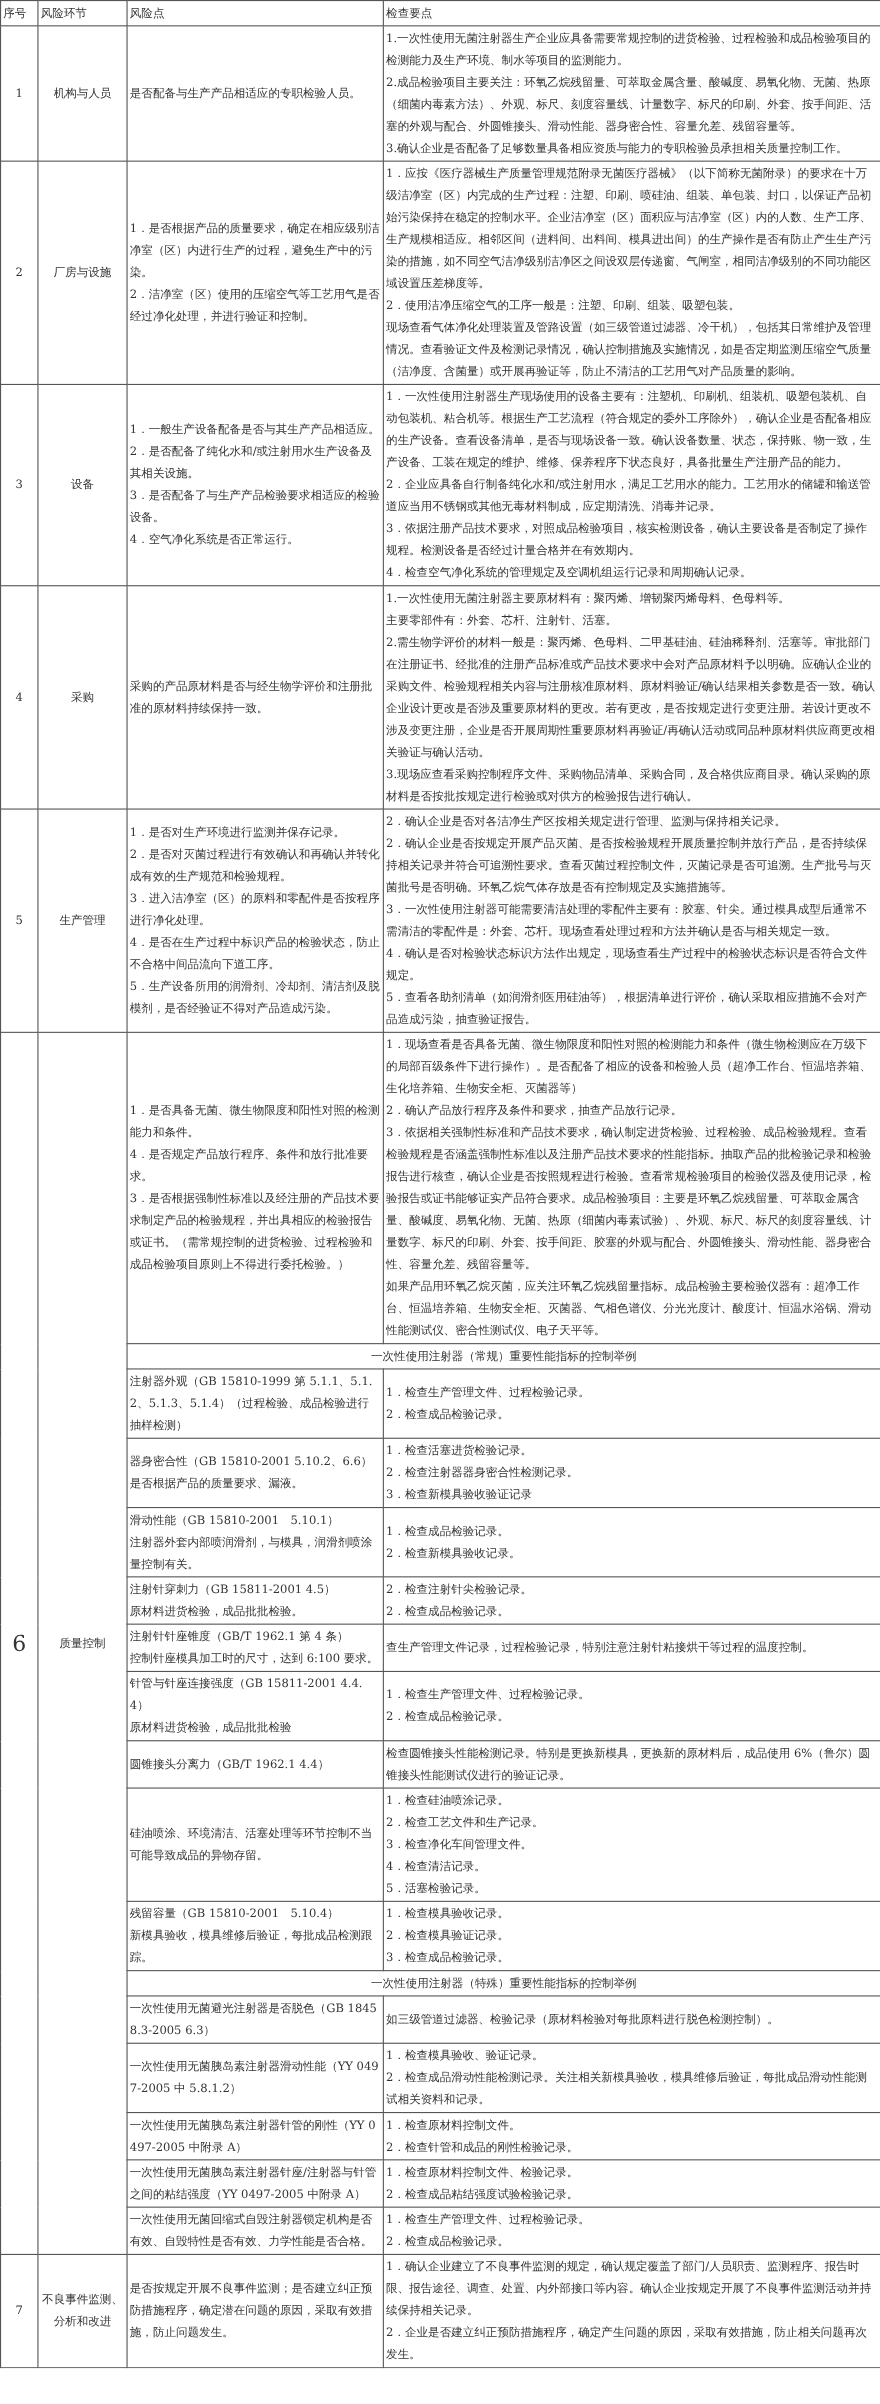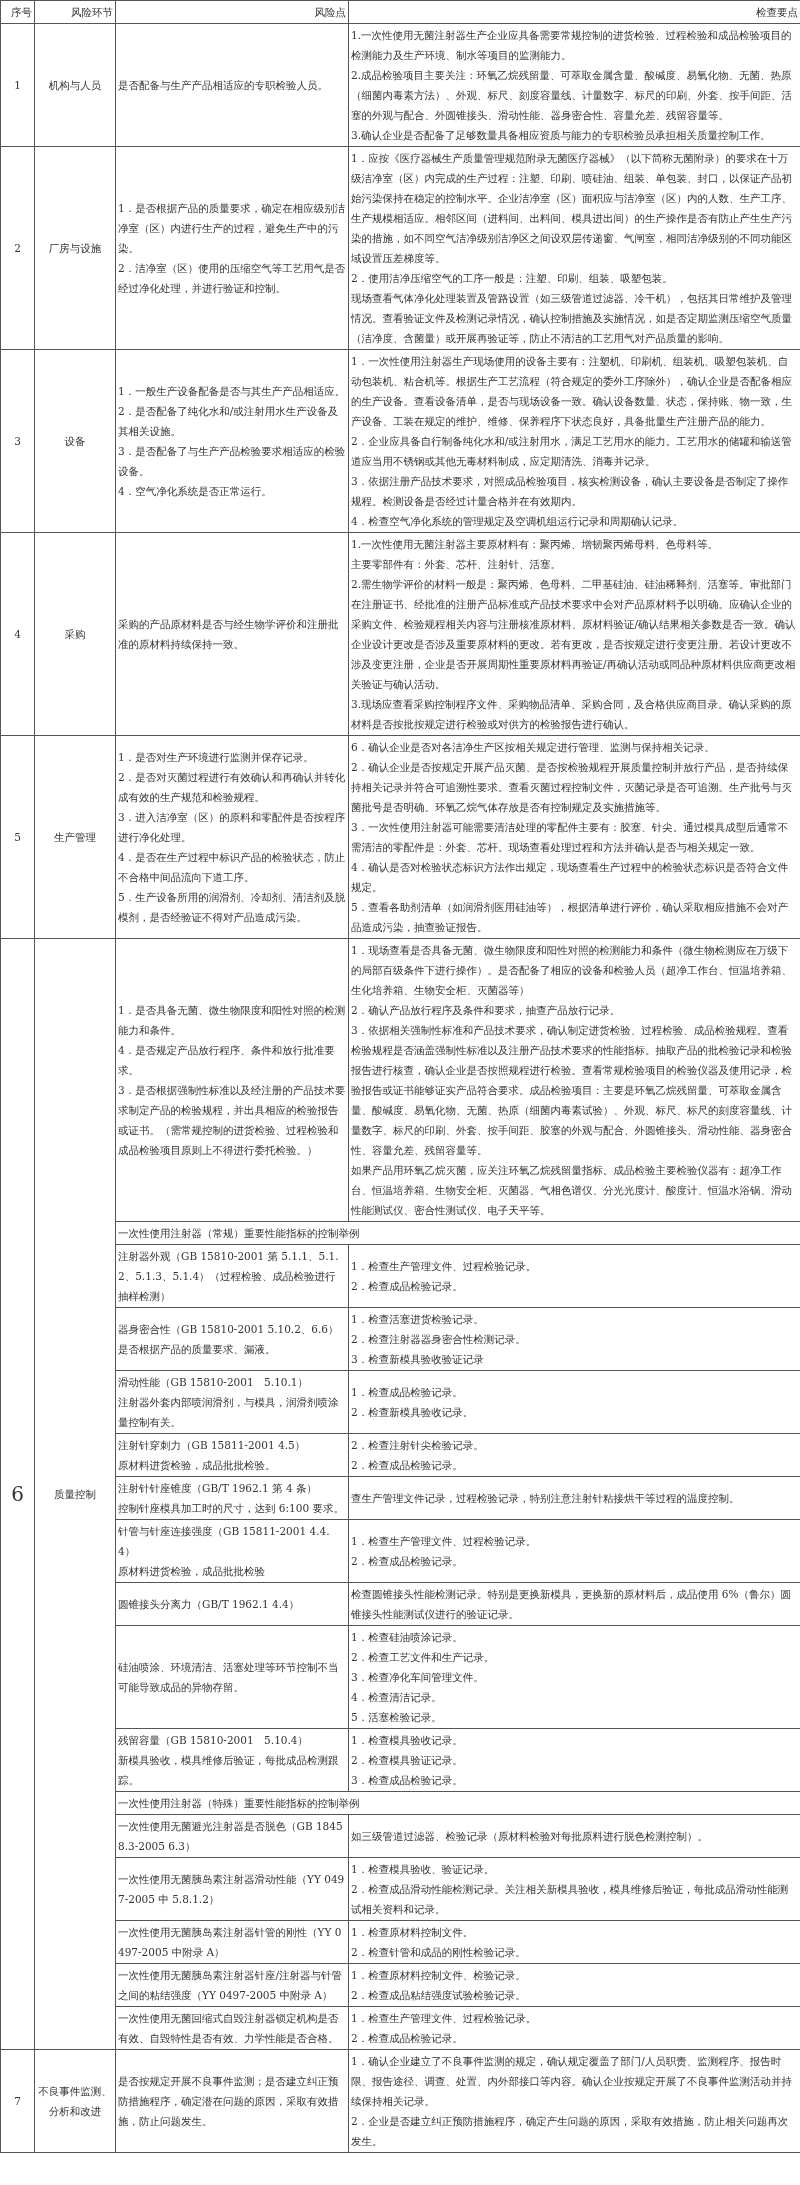--- a/index.html
+++ b/index.html
@@ -10,29 +10,29 @@
       table-layout: fixed;
       font-size: 10.5px;
       line-height: 20px;
     }
     table.main td, table.main th {
       border: 1px solid #555;
       vertical-align: middle;
       padding: 1px 2px;
       word-break: break-all;
     }
-    table.main th { font-weight: normal; height: 20px; text-align: right; }
+    table.main th { font-weight: normal; height: 20px; text-align: left; }
     col.c-no { width: 34px; }
     col.c-link { width: 81px; }
     col.c-risk { width: 233px; }
     col.c-check { width: 452px; }
     .center { text-align: center; }
     .no6 { font-size: 20px; }
     .line { display: block; }
-    .sub-title td { line-height: 20px; }
+    .sub-title td { line-height: 20px; text-align: center; }
     .dashed-top td { border-top: 1px dashed #888; }
   </style>
 </head>
 <body>
 
 <table class="main">
   <colgroup>
     <col class="c-no">
       <col class="c-link">
       <col class="c-risk">
@@ -105,21 +105,21 @@
         <td class="center">5</td>
         <td class="center">生产管理</td>
         <td>
           <span class="line">1．是否对生产环境进行监测并保存记录。</span>
           <span class="line">2．是否对灭菌过程进行有效确认和再确认并转化成有效的生产规范和检验规程。</span>
           <span class="line">3．进入洁净室（区）的原料和零配件是否按程序进行净化处理。</span>
           <span class="line">4．是否在生产过程中标识产品的检验状态，防止不合格中间品流向下道工序。</span>
           <span class="line">5．生产设备所用的润滑剂、冷却剂、清洁剂及脱模剂，是否经验证不得对产品造成污染。</span>
         </td>
         <td>
-          <span class="line">6．确认企业是否对各洁净生产区按相关规定进行管理、监测与保持相关记录。</span>
+          <span class="line">2．确认企业是否对各洁净生产区按相关规定进行管理、监测与保持相关记录。</span>
           <span class="line">2．确认企业是否按规定开展产品灭菌、是否按检验规程开展质量控制并放行产品，是否持续保持相关记录并符合可追溯性要求。查看灭菌过程控制文件，灭菌记录是否可追溯。生产批号与灭菌批号是否明确。环氧乙烷气体存放是否有控制规定及实施措施等。</span>
           <span class="line">3．一次性使用注射器可能需要清洁处理的零配件主要有：胶塞、针尖。通过模具成型后通常不需清洁的零配件是：外套、芯杆。现场查看处理过程和方法并确认是否与相关规定一致。</span>
           <span class="line">4．确认是否对检验状态标识方法作出规定，现场查看生产过程中的检验状态标识是否符合文件规定。</span>
           <span class="line">5．查看各助剂清单（如润滑剂医用硅油等），根据清单进行评价，确认采取相应措施不会对产品造成污染，抽查验证报告。</span>
         </td>
       </tr>
       <tr>
         <td class="center no6" rowspan="17">6</td>
         <td class="center" rowspan="17">质量控制</td>
         <td>
@@ -132,21 +132,21 @@
           <span class="line">2．确认产品放行程序及条件和要求，抽查产品放行记录。</span>
           <span class="line">3．依据相关强制性标准和产品技术要求，确认制定进货检验、过程检验、成品检验规程。查看检验规程是否涵盖强制性标准以及注册产品技术要求的性能指标。抽取产品的批检验记录和检验报告进行核查，确认企业是否按照规程进行检验。查看常规检验项目的检验仪器及使用记录，检验报告或证书能够证实产品符合要求。成品检验项目：主要是环氧乙烷残留量、可萃取金属含量、酸碱度、易氧化物、无菌、热原（细菌内毒素试验）、外观、标尺、标尺的刻度容量线、计量数字、标尺的印刷、外套、按手间距、胶塞的外观与配合、外圆锥接头、滑动性能、器身密合性、容量允差、残留容量等。</span>
           <span class="line">如果产品用环氧乙烷灭菌，应关注环氧乙烷残留量指标。成品检验主要检验仪器有：超净工作台、恒温培养箱、生物安全柜、灭菌器、气相色谱仪、分光光度计、酸度计、恒温水浴锅、滑动性能测试仪、密合性测试仪、电子天平等。</span>
         </td>
       </tr>
       <tr class="sub-title">
         <td colspan="2">一次性使用注射器（常规）重要性能指标的控制举例</td>
       </tr>
       <tr>
         <td>
-          <span class="line">注射器外观（GB 15810-2001 第 5.1.1、5.1.2、5.1.3、5.1.4）（过程检验、成品检验进行抽样检测）</span>
+          <span class="line">注射器外观（GB 15810-1999 第 5.1.1、5.1.2、5.1.3、5.1.4）（过程检验、成品检验进行抽样检测）</span>
         </td>
         <td>
           <span class="line">1．检查生产管理文件、过程检验记录。</span>
           <span class="line">2．检查成品检验记录。</span>
         </td>
       </tr>
       <tr>
         <td>
           <span class="line">器身密合性（GB 15810-2001 5.10.2、6.6）</span>
           <span class="line">是否根据产品的质量要求、漏液。</span>

